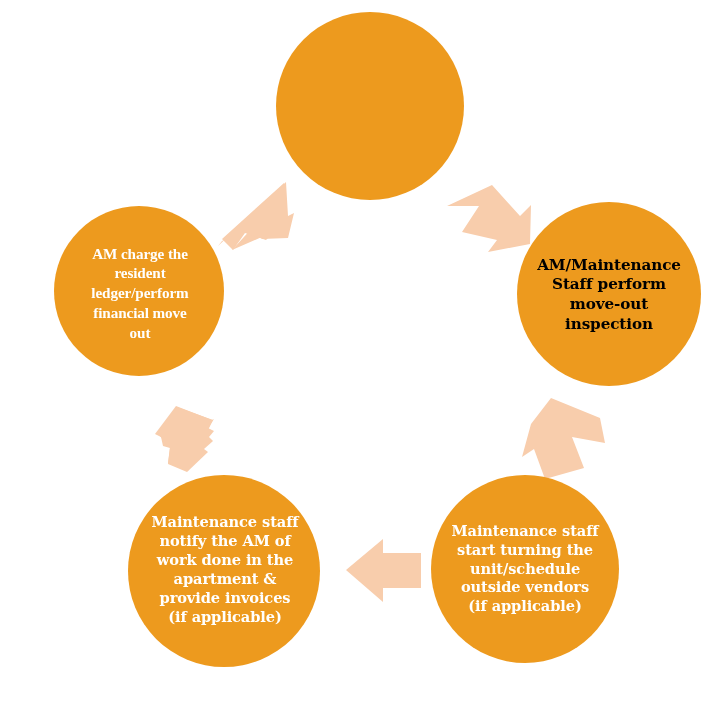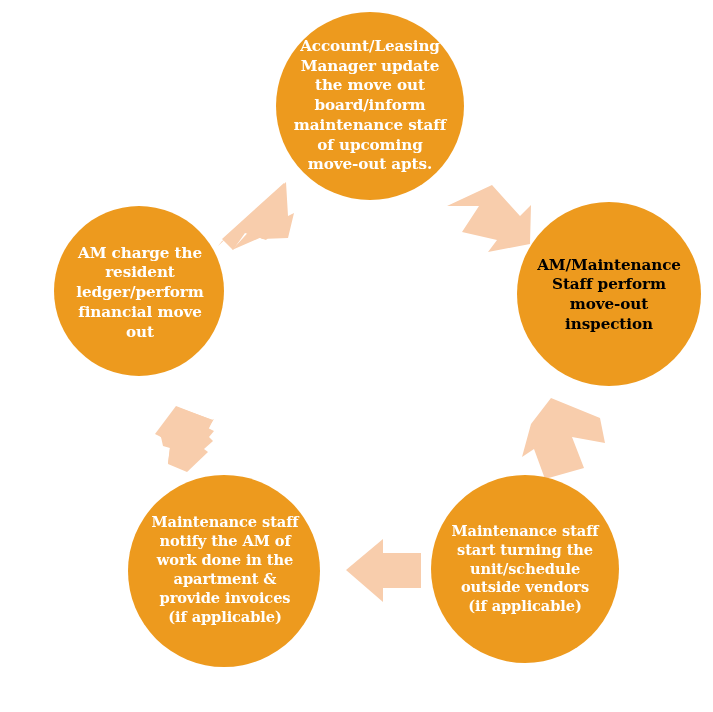--- a/index.html
+++ b/index.html
@@ -100,45 +100,38 @@
       <polygon fill="#F8CDAC" points="158,434 177,407 213,420 188,471 168,463 170,447"></polygon>
     </g>
 
     <circle cx="370" cy="106" r="94" fill="#ED9A1E"></circle>
     <circle cx="609" cy="294" r="92" fill="#ED9A1E"></circle>
     <circle cx="525" cy="569" r="94" fill="#ED9A1E"></circle>
     <circle cx="224" cy="571" r="96" fill="#ED9A1E"></circle>
     <circle cx="139" cy="291" r="85" fill="#ED9A1E"></circle>
   </svg>
 
-  <div class="node-label" id="label-node-1" style="color: rgb(255, 255, 255);">Account/Leasing
-Manager update
-the move out
-board/inform
-maintenance staff
-of upcoming
-move-out apts.</div>
 
   <div class="node-label" id="label-node-2" style="color: #000000;">AM/Maintenance
 Staff perform
 move-out
 inspection</div>
 
   <div class="node-label" id="label-node-3" style="color: rgb(255, 255, 255);">Maintenance staff
 start turning the
 unit/schedule
 outside vendors
 (if applicable)</div>
 
   <div class="node-label" id="label-node-4" style="color: rgb(255, 255, 255);">Maintenance staff
 notify the AM of
 work done in the
 apartment &amp;
 provide invoices
 (if applicable)</div>
 
-  <div class="node-label" id="label-node-5" style="color: rgb(255, 255, 255);">AM charge the
+  <div class="node-label" id="label-node-5" style="color: rgb(255, 255, 255); font-family: Liberation Serif, serif;">AM charge the
 resident
 ledger/perform
 financial move
 out</div>
 
 </div>
 
 </body></html>

